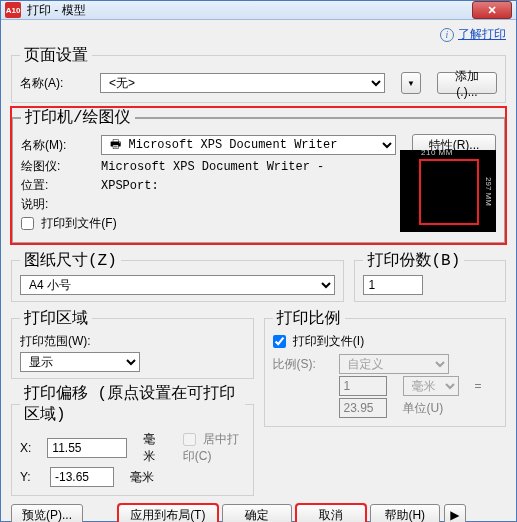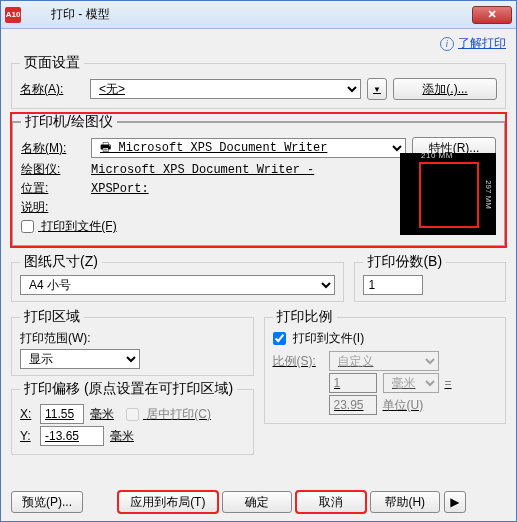--- a/index.html
+++ b/index.html
@@ -1,28 +1,28 @@
 <!DOCTYPE html>
 <html><head>
 <meta charset="utf-8">
 <style>
   * { box-sizing: border-box; font-family: "Microsoft YaHei", SimSun, Tahoma, sans-serif; }
   html, body { margin: 0; padding: 0; }
   .window { width: 517px; height: 522px; border: 1px solid #4a7abc; background: #f0f0f0; display: flex; flex-direction: column; }
-  .titlebar { height: 28px; background: linear-gradient(#e8f0fa,#d4e3f5); display:flex; align-items:center; padding:0 4px; font-size:12px; border-bottom:1px solid #a0b8d8;gap:24px;}
+  .titlebar { height: 28px; background: linear-gradient(#e8f0fa,#d4e3f5); display:flex; align-items:center; padding:0 4px; font-size:12px; border-bottom:1px solid #a0b8d8;}
   .titlebar .appicon { width:16px; height:16px; background:#d62b2b; color:#fff; font-size:8px; font-weight:bold; display:flex; align-items:center; justify-content:center; margin-right:6px; border-radius:2px;}
   .titlebar .spacer { flex:1; }
   .close-btn { width:40px; height:18px; background: linear-gradient(#e07a7a,#c83232); border:1px solid #803030; border-radius:3px; color:#fff; display:flex; align-items:center; justify-content:center; font-size:11px; font-weight:bold;}
   .content { flex:1; padding:6px 10px 4px 10px; font-size:12px; color:#000; position:relative;}
   .toprow { display:flex; justify-content:flex-end; align-items:center; gap:4px; margin-bottom:2px;}
   .info-icon { width:14px;height:14px;border:1px solid #4a7abc; border-radius:50%; color:#4a7abc; font-size:10px; display:flex;align-items:center;justify-content:center; font-family: Georgia, serif; font-style:italic;}
   .link { color:#1a4fc7; text-decoration:underline; cursor:pointer;}
   fieldset { border:1px solid #d0d0d0; margin:2px 0 4px 0; padding:4px 8px 6px 8px; }
-  legend { padding:0 4px; font-size:14px;}
-  .row { display:flex; align-items:center; gap:6px; margin:2px 0;text-decoration:underline;}
+  legend { padding:0 4px; font-size:16px;font-family:Liberation Mono, monospace;}
+  .row { display:flex; align-items:center; gap:16px; margin:2px 0;}
   .lbl { min-width:64px; }
   select, input[type=text] { border:1px solid #888; background:#fff; font-size:12px; height:20px; padding:1px 4px;}
   select:disabled, input:disabled { background:#f0f0f0; color:#808080;}
   .btn { border:1px solid #888; background:linear-gradient(#fdfdfd,#e7e7e7); border-radius:3px; height:22px; padding:0 10px; font-size:12px; display:inline-flex; align-items:center; justify-content:center; cursor:pointer;}
   .arrowbtn { width:20px; height:22px; border:1px solid #888; background:linear-gradient(#fdfdfd,#e7e7e7); border-radius:3px; display:flex;align-items:center;justify-content:center; font-size:8px;}
   .redbox { outline:2px solid #e22; outline-offset:-1px; }
   fieldset.redbox { border: 2px solid #a3a3a3; }
   .printer-field .row .lbl { min-width:64px; }
   .printer-name-select { flex:1; font-family: "Courier New", monospace; }
   .plotter-val { font-family: "Courier New", monospace; }
@@ -56,21 +56,21 @@
     </div>
 
     <fieldset>
       <legend>页面设置</legend>
       <div class="row">
         <span class="lbl">名称(A):</span>
         <select style="flex:1">
           <option>&lt;无&gt;</option>
         </select>
         <div class="arrowbtn">▼</div>
-        <button class="btn" style="width:104px">添加(.)...</button>
+        <button class="btn" style="width:60px">添加(.)...</button>
       </div>
     </fieldset>
 
     <fieldset class="printer-field redbox" style="position:relative; padding-bottom:8px;">
       <legend>打印机/绘图仪</legend>
       <div class="row">
         <span class="lbl">名称(M):</span>
         <select class="printer-name-select" style="width:280px">
           <option>🖶 Microsoft XPS Document Writer</option>
         </select>
@@ -125,21 +125,21 @@
           <div>打印范围(W):</div>
           <select style="width:120px; margin-top:2px;">
             <option>显示</option>
           </select>
         </fieldset>
 
         <fieldset>
           <legend>打印偏移 (原点设置在可打印区域)</legend>
           <div class="row">
             <span style="width:14px">X:</span>
-            <input type="text" style="width: 44px;" value="11.55">
+            <input type="text" style="width: 80px;" value="11.55">
             <span>毫米</span>
             <label class="chk-disabled" style="margin-left:6px">
               <input type="checkbox" disabled="" style="">
               <span>居中打印(C)</span>
             </label>
           </div>
           <div class="row">
             <span style="width:14px">Y:</span>
             <input type="text" style="width: 64px;" value="-13.65">
             <span>毫米</span>

